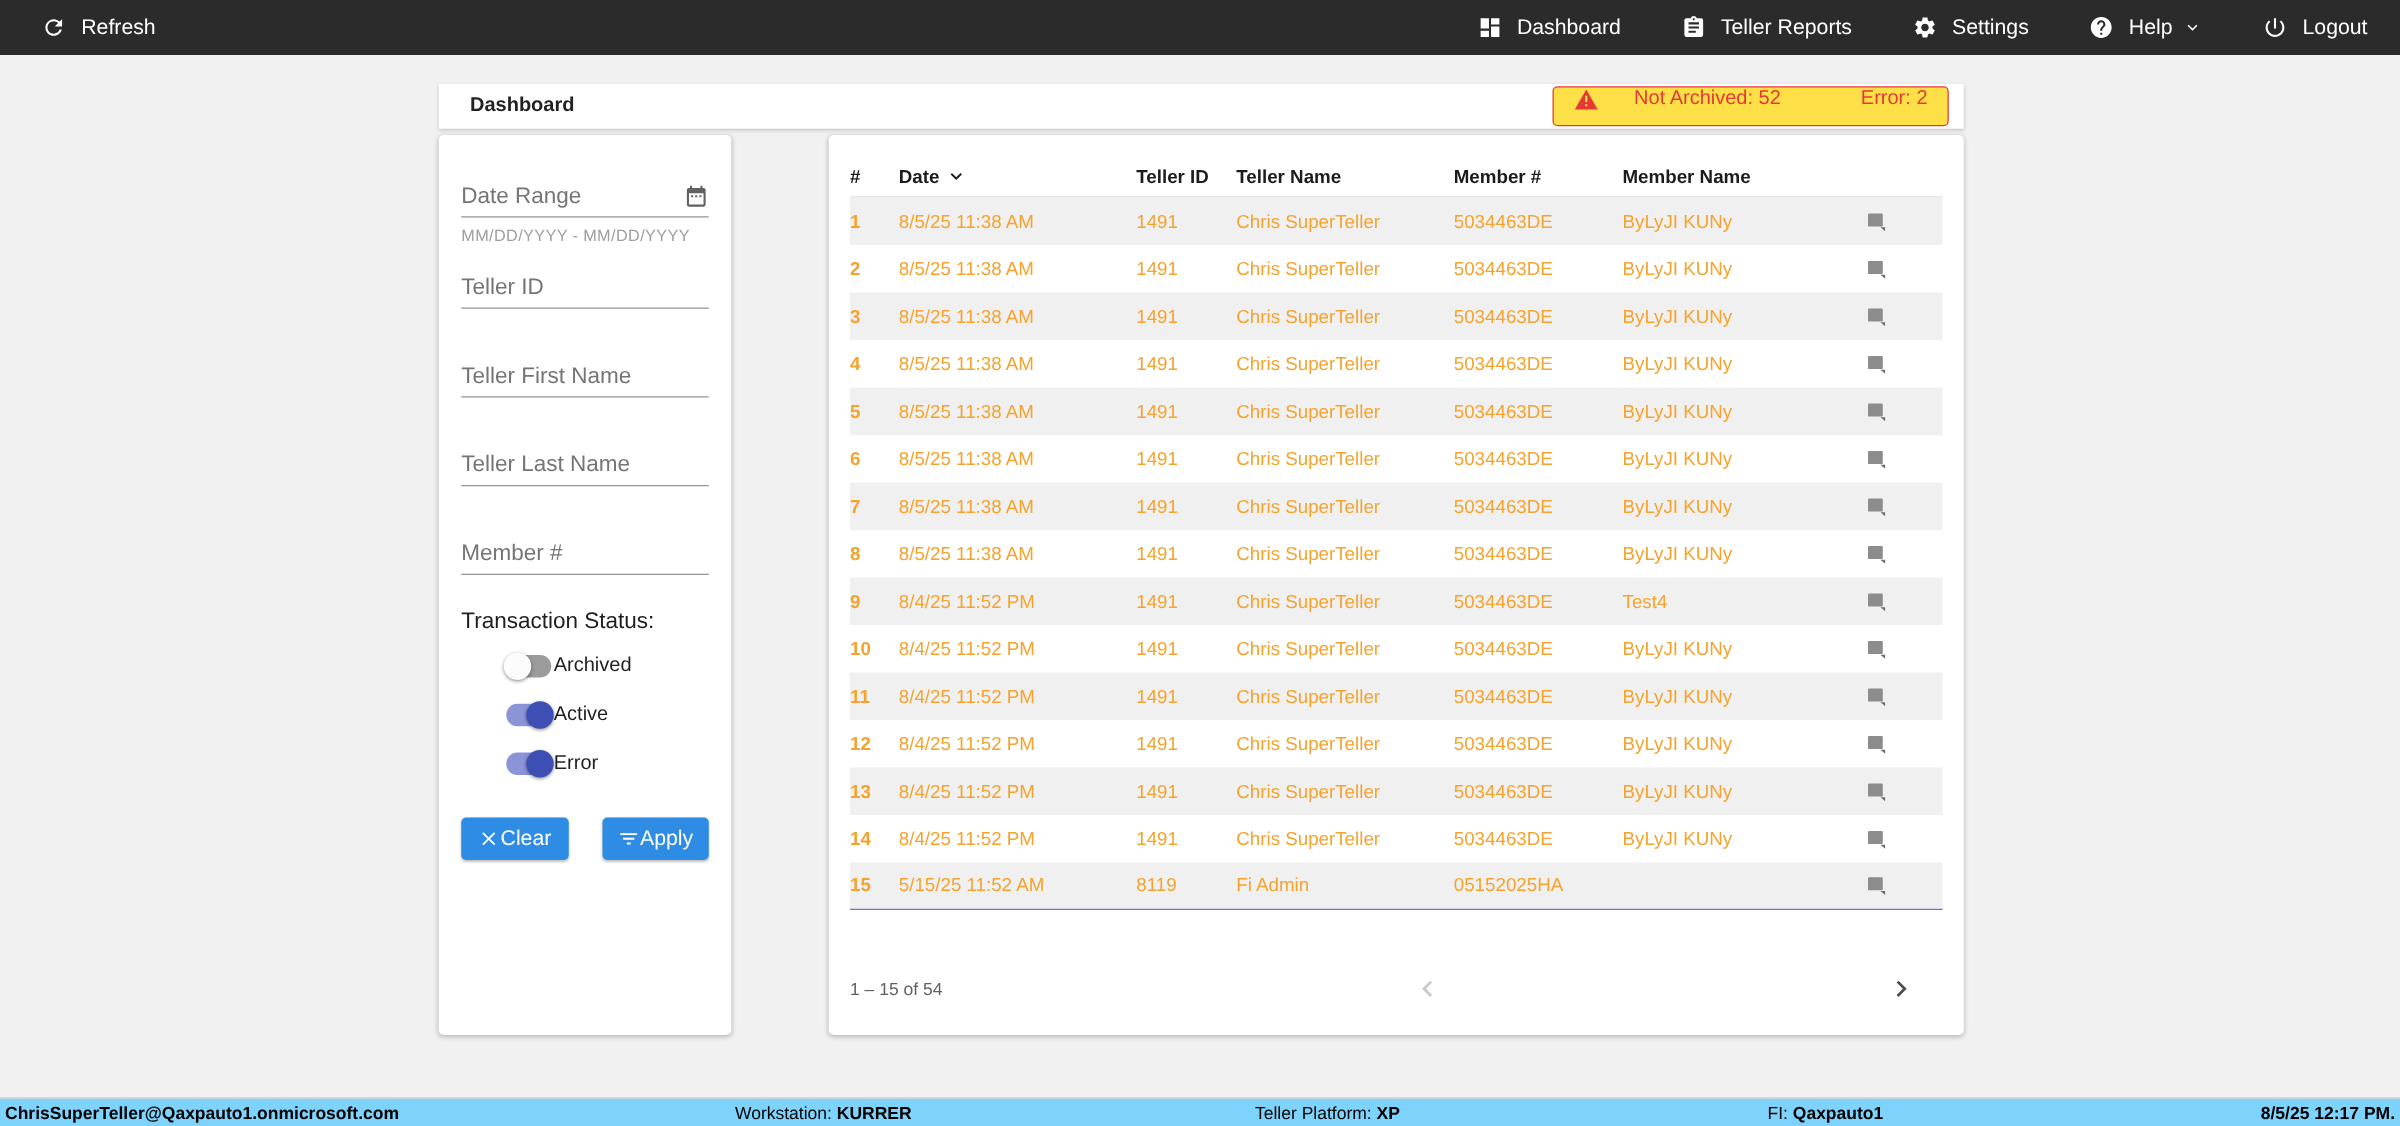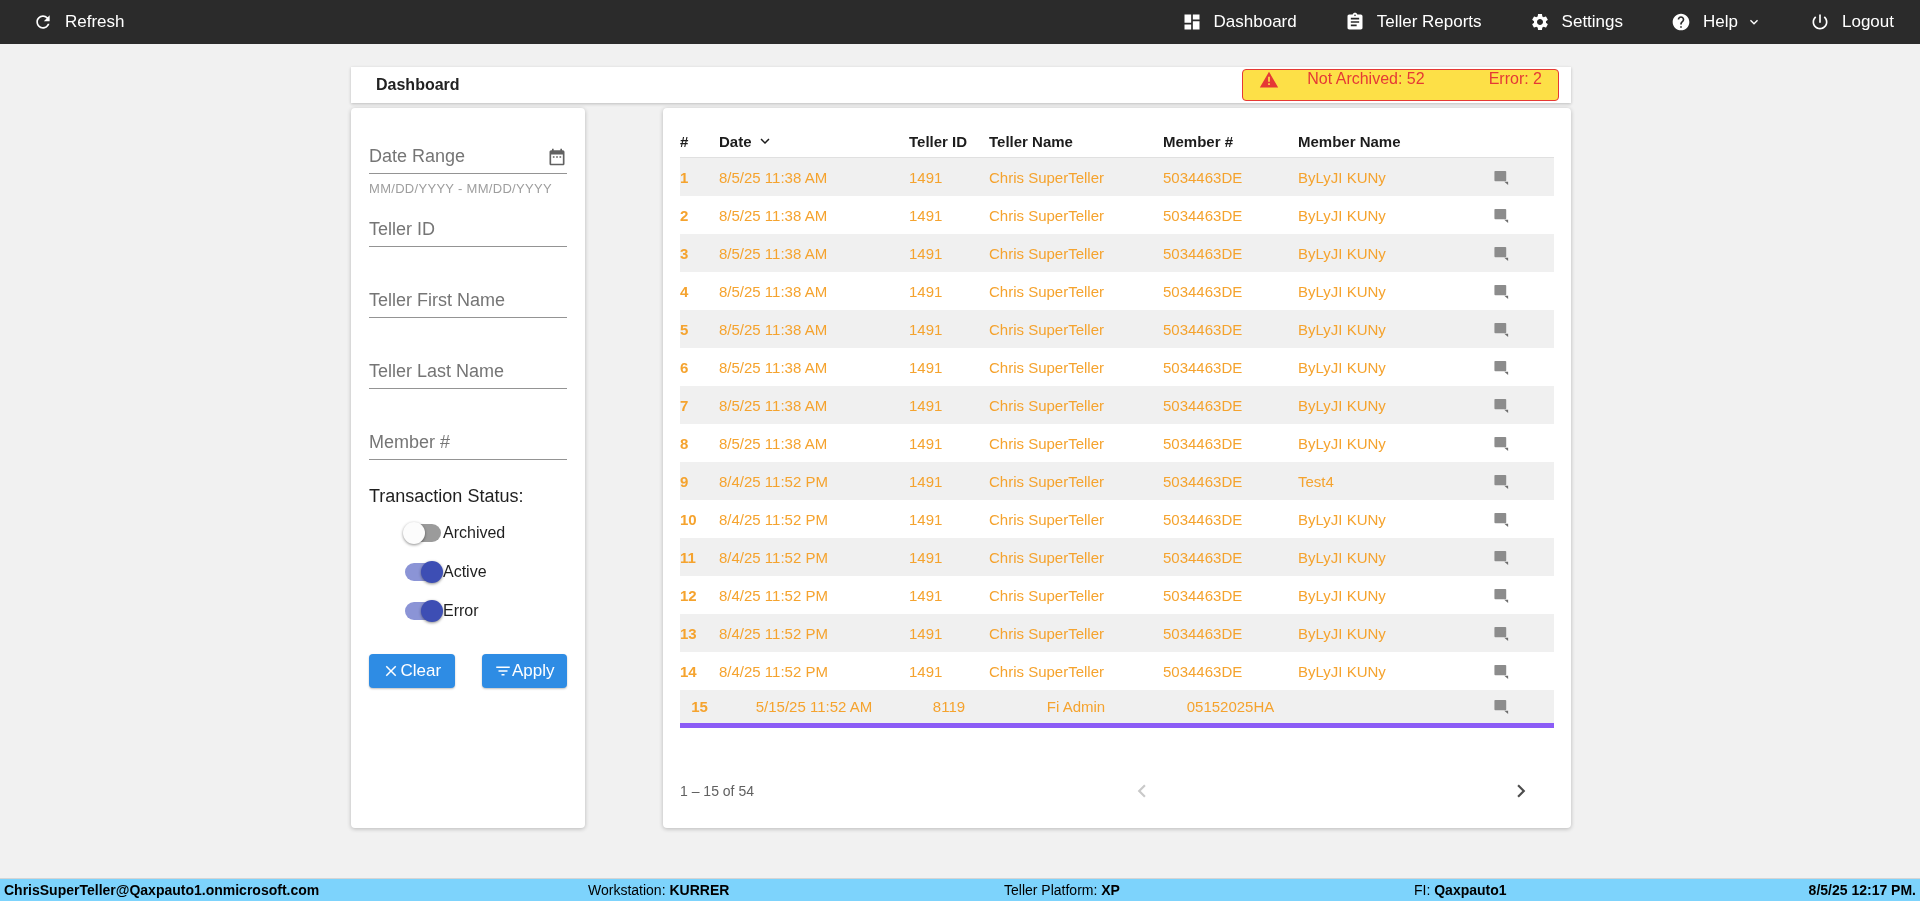--- a/index.html
+++ b/index.html
@@ -83,21 +83,21 @@
     display:grid;
     grid-template-columns:39px 190px 80px 174px 135px 1fr 63px;
     align-items:center;
   }
   .thead { height:33px; font-size:15px; font-weight:bold; color:#1c1c1c; border-bottom:1px solid #e0e0e0; }
   .thead .hcell { display:flex; align-items:center; gap:4px; cursor:pointer; }
   .thead svg { width:18px; height:18px; fill:#1c1c1c; }
   .trow { height:38px; font-size:15px; color:#F5A32E; cursor:pointer; }
   .trow.odd { background:#f0f0f0; }
   .trow.even { background:#fff; }
-  .trow:last-child { border-bottom:5px solid #8b5cf6;text-align:center; }
+  .trow:last-child { border-bottom:1px solid #8b5cf6; }
   .trow .num { font-weight:bold; }
   .icon-cell { display:flex; justify-content:flex-start; padding-left:2px; }
   .icon-cell svg { width:17px; height:17px; }
 
   .pagination {
     margin-top:50px; display:flex; align-items:center; justify-content:space-between;
     font-size:14px; color:#616161; padding-right:20px;
   }
   .pg-btn { border:none; background:none; cursor:pointer; padding:0; }
   .pg-btn svg { width:26px; height:26px; }

